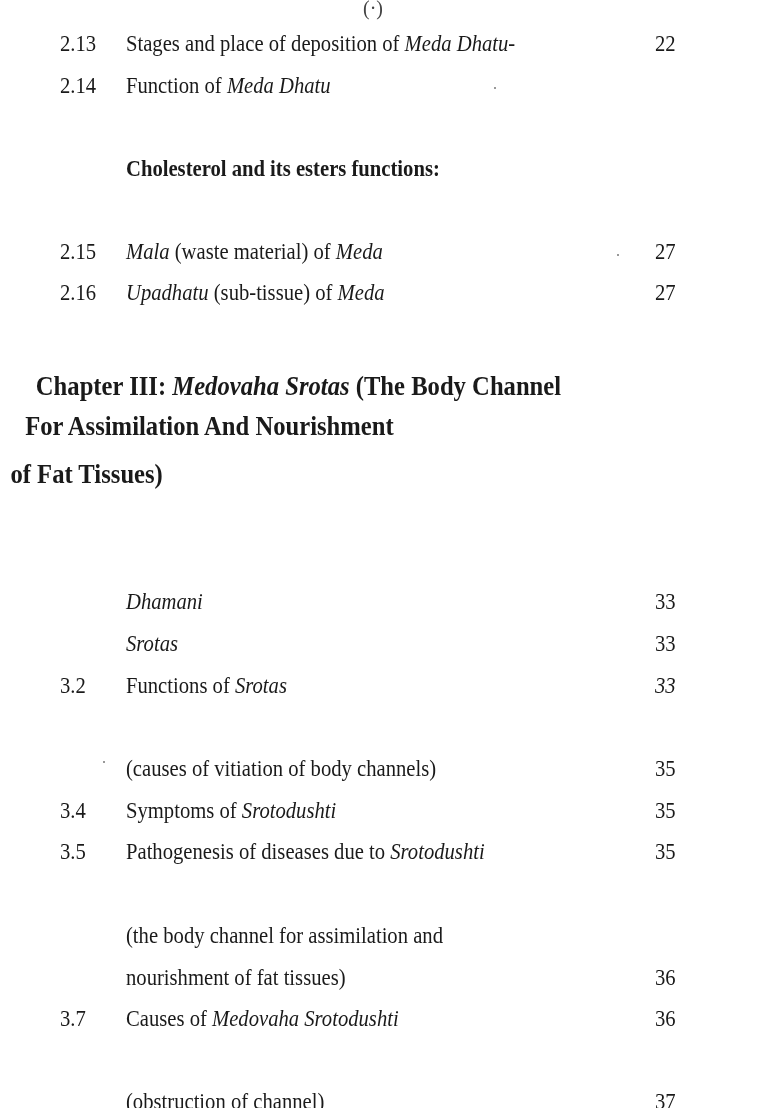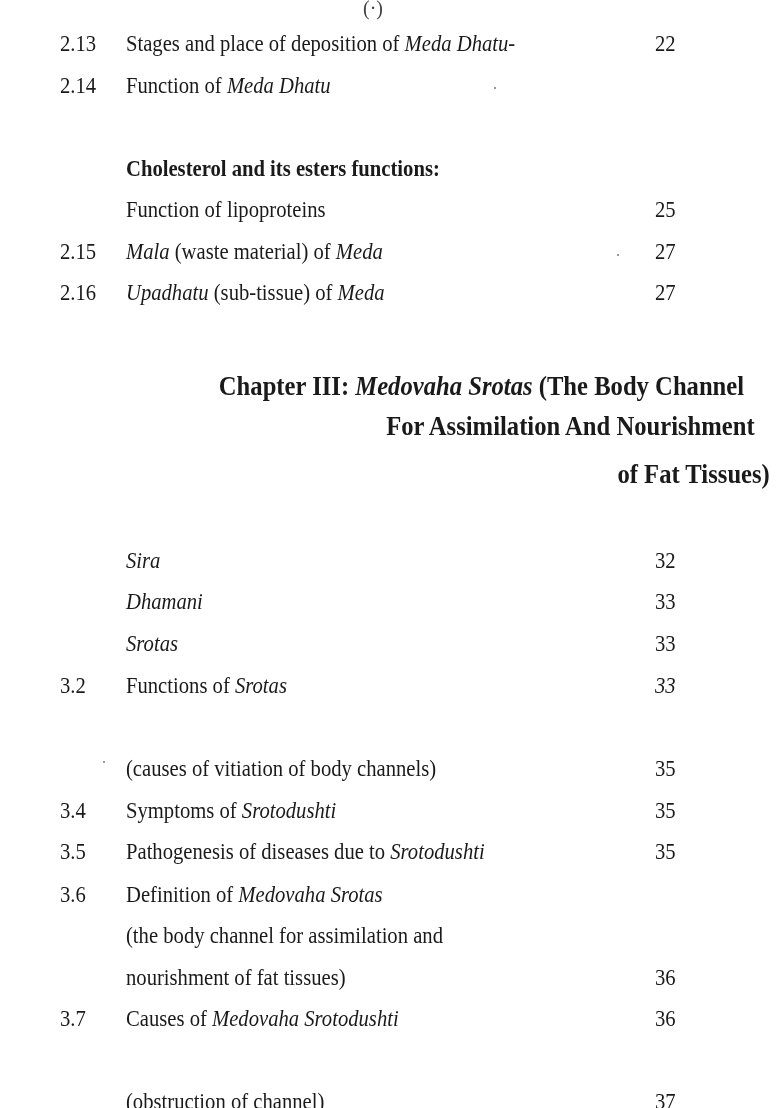--- a/index.html
+++ b/index.html
@@ -48,21 +48,21 @@
     transform: scaleX(0.86);
     transform-origin: left center;
   }
   .page-no.italic { font-style: italic; }
   .bold { font-weight: bold; }
   i { font-style: italic; }
   .chapter {
     position: absolute;
     left: 0;
     width: 780px;
-    text-align: right;
+    text-align: left;
     font-weight: bold;
     font-size: 28px;
     line-height: 40px;
     white-space: nowrap;
   }
   .chapter span.inner {
     display: inline-block;
     transform: scaleX(0.88);
     transform-origin: center center;
   }
@@ -100,24 +100,20 @@
     <span class="num">2.14</span>
     <span class="title"><span>Function of </span><i>Meda Dhatu</i></span>
     <span class="page-no"></span>
   </div>
 
 
   <div class="row" style="top:137px">
     <span class="title bold">Cholesterol and its esters functions:</span>
   </div>
 
-  <div class="row" style="top:178px">
-    <span class="title">Function of lipoproteins</span>
-    <span class="page-no">25</span>
-  </div>
 
   <div class="row" style="top:220px">
     <span class="num">2.15</span>
     <span class="title"><i>Mala</i><span> (waste material) of </span><i>Meda</i></span>
     <span class="page-no">27</span>
   </div>
 
   <div class="row" style="top:261px">
     <span class="num">2.16</span>
     <span class="title"><i>Upadhatu</i><span> (sub-tissue) of </span><i>Meda</i></span>
@@ -128,24 +124,20 @@
     <span class="inner"><span>Chapter III: </span><i>Medovaha Srotas</i><span> (The Body Channel</span></span>
   </div>
   <div class="chapter" style="top:443px">
     <span class="inner">of Fat Tissues)</span>
   </div>
   <div class="chapter" style="top:395px">
     <span class="inner">For Assimilation And Nourishment</span>
   </div>
 
 
-  <div class="row" style="top:529px">
-    <i class="title">Sira</i>
-    <span class="page-no">32</span>
-  </div>
 
   <div class="row" style="top:570px">
     <i class="title">Dhamani</i>
     <span class="page-no">33</span>
   </div>
 
   <div class="row" style="top:612px">
     <i class="title">Srotas</i>
     <span class="page-no">33</span>
   </div>
@@ -167,24 +159,20 @@
     <span class="title"><span>Symptoms of </span><i>Srotodushti</i></span>
     <span class="page-no">35</span>
   </div>
 
   <div class="row" style="top:820px">
     <span class="num">3.5</span>
     <span class="title"><span>Pathogenesis of diseases due to </span><i>Srotodushti</i></span>
     <span class="page-no">35</span>
   </div>
 
-  <div class="row" style="top:863px">
-    <span class="num">3.6</span>
-    <span class="title"><span>Definition of </span><i>Medovaha Srotas</i></span>
-  </div>
 
   <div class="row" style="top:904px">
     <span class="title">(the body channel for assimilation and</span>
   </div>
 
   <div class="row" style="top:946px">
     <span class="title">nourishment of fat tissues)</span>
     <span class="page-no">36</span>
   </div>
 

